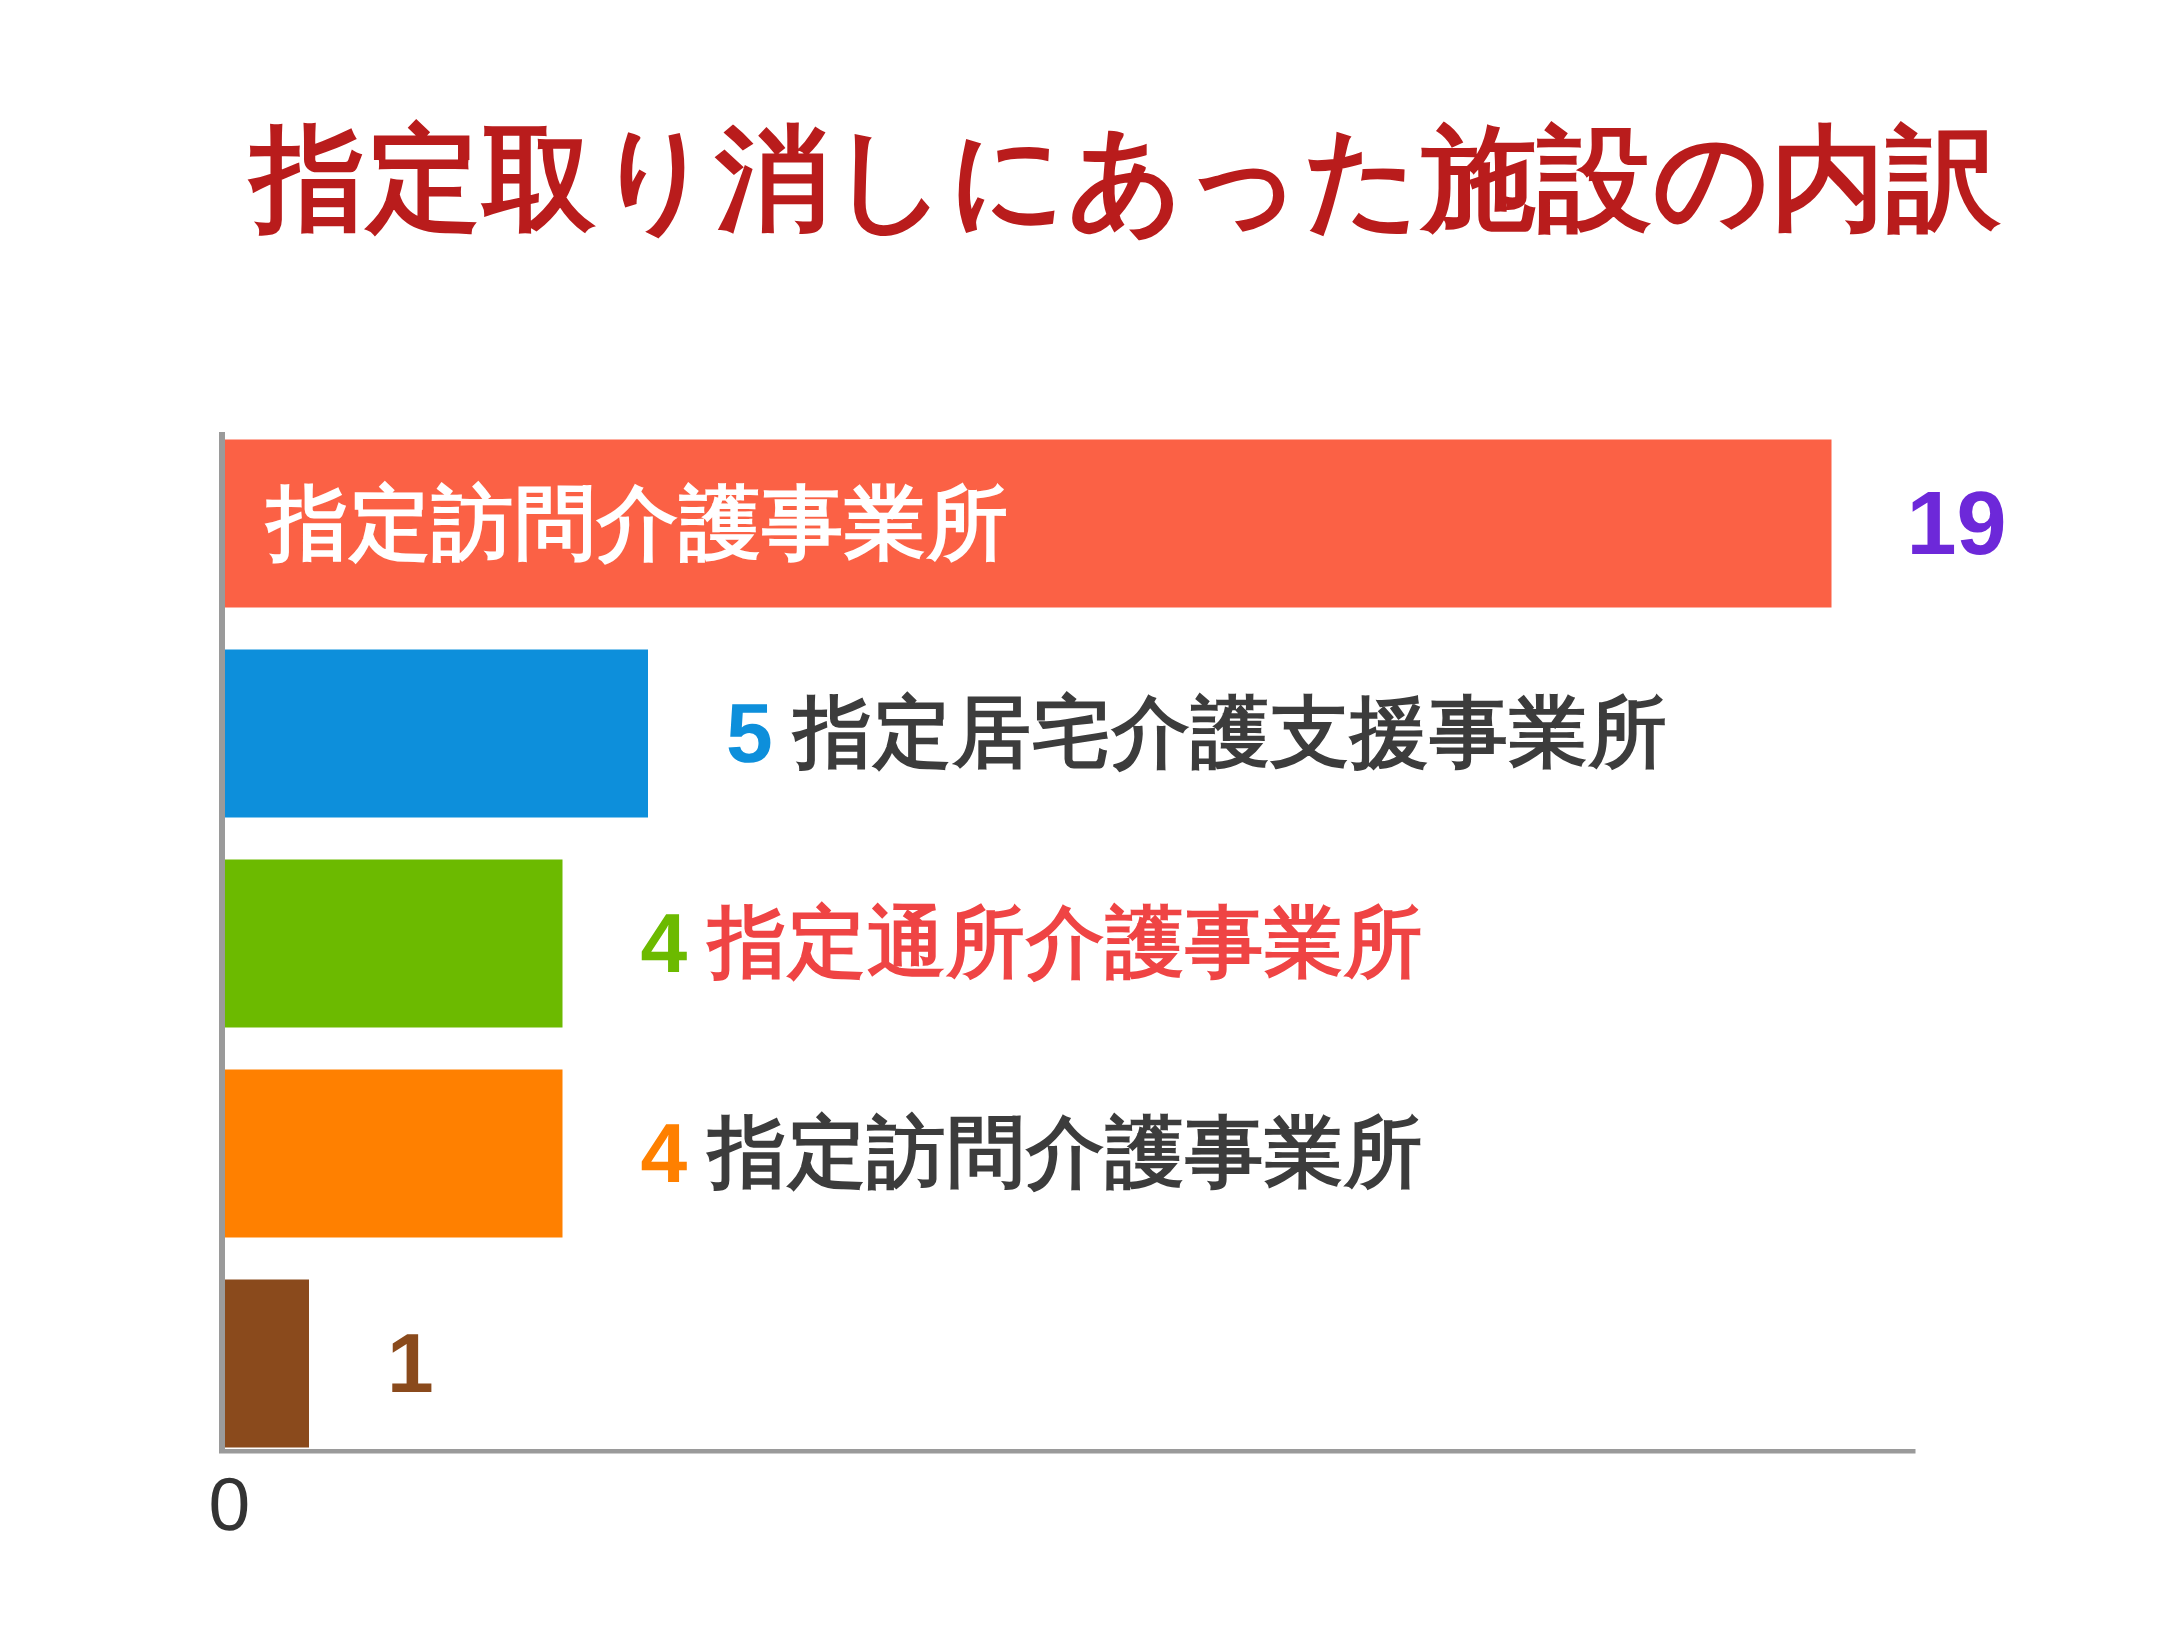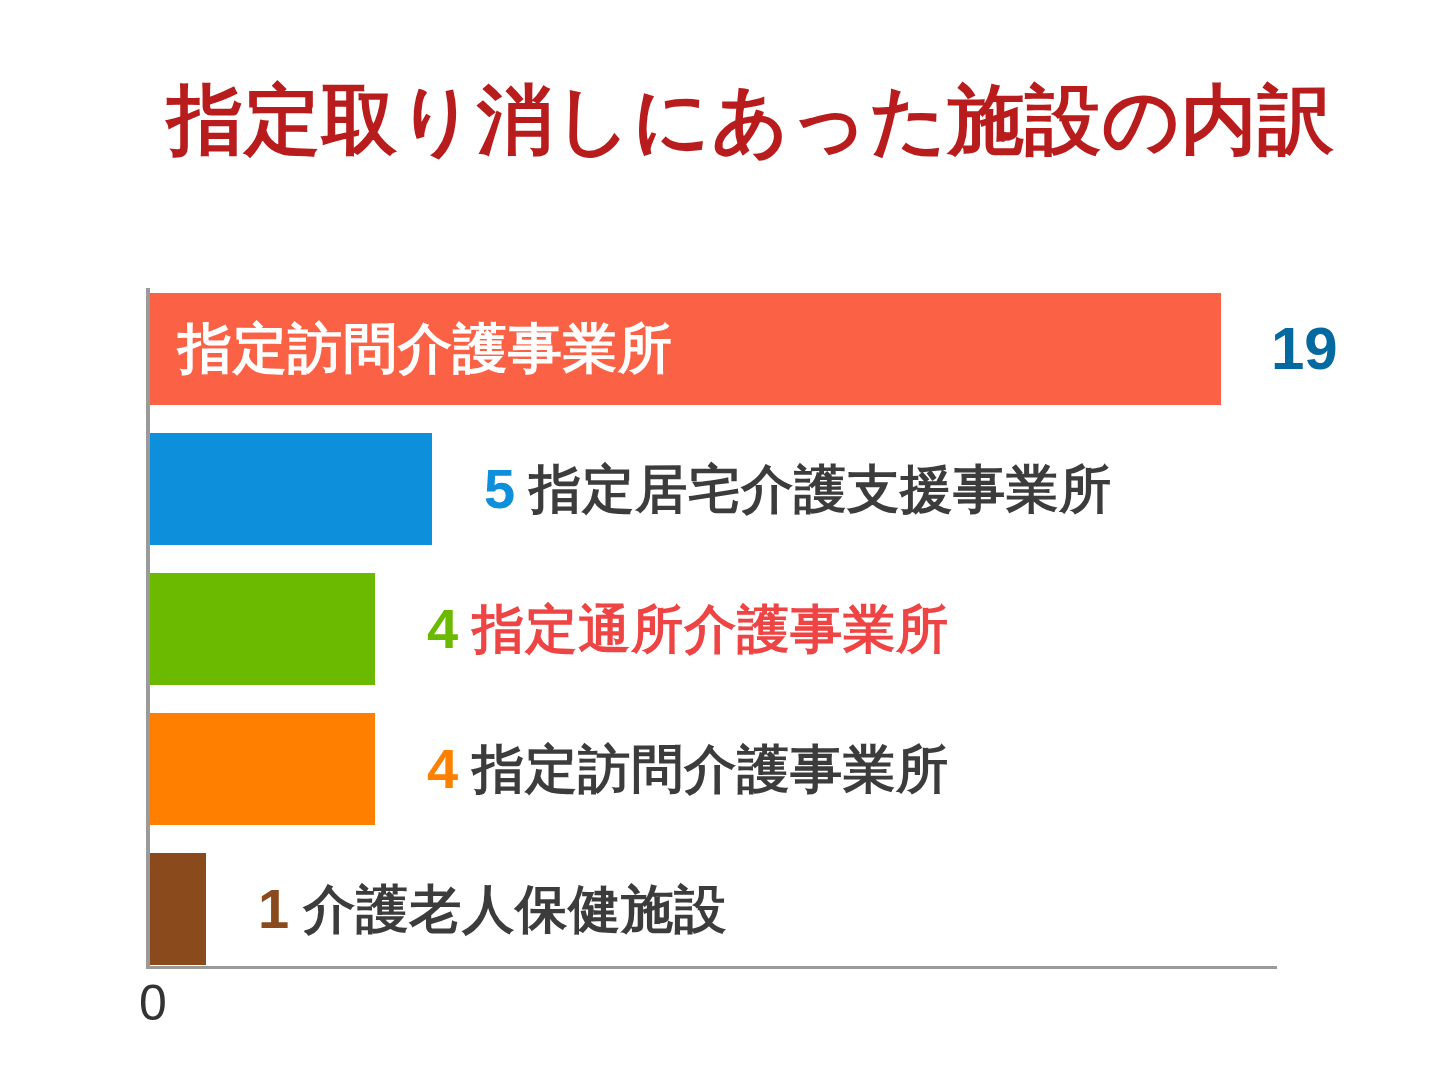--- a/index.html
+++ b/index.html
@@ -141,21 +141,21 @@
 
 <div id="plot-area">
 
   <div id="y-axis-line"></div>
   <div id="x-axis-line"></div>
 
   <div class="bar-row" style="top:293px;">
     <div class="bar-rect" style="width: 1071px; background: rgb(251, 97, 69);"></div>
     <div class="bar-label-inside" style="color: rgb(255, 255, 255); width: 1071px;">指定訪問介護事業所</div>
     <div class="bar-outside" style="left: 1121px;">
-      <span class="bar-value" style="color: #0369a1;">19</span>
+      <span class="bar-value" style="color: #6d28d9;">19</span>
     </div>
   </div>
 
   <div class="bar-row" style="top:433px;">
     <div class="bar-rect" style="width: 282px; background: rgb(13, 143, 219);"></div>
     <div class="bar-outside" style="left: 334px;">
       <span class="bar-value-inline" style="color: rgb(13, 143, 219);">5</span>
       <span class="bar-name-outside" style="color: rgb(60, 60, 60);">指定居宅介護支援事業所</span>
     </div>
   </div>
@@ -173,20 +173,19 @@
     <div class="bar-outside" style="left: 277px;">
       <span class="bar-value-inline" style="color: rgb(255, 128, 0);">4</span>
       <span class="bar-name-outside" style="color: rgb(60, 60, 60);">指定訪問介護事業所</span>
     </div>
   </div>
 
   <div class="bar-row" style="top:853px;">
     <div class="bar-rect" style="width: 56px; background: rgb(138, 74, 28);"></div>
     <div class="bar-outside" style="left: 108px;">
       <span class="bar-value-inline" style="color: rgb(138, 74, 28);">1</span>
-      <span class="bar-name-outside" style="color: rgb(60, 60, 60);">介護老人保健施設</span>
     </div>
   </div>
 
   <div class="axis-tick" id="x-tick-min">0</div>
 
 
 </div>
 
 </body></html>

